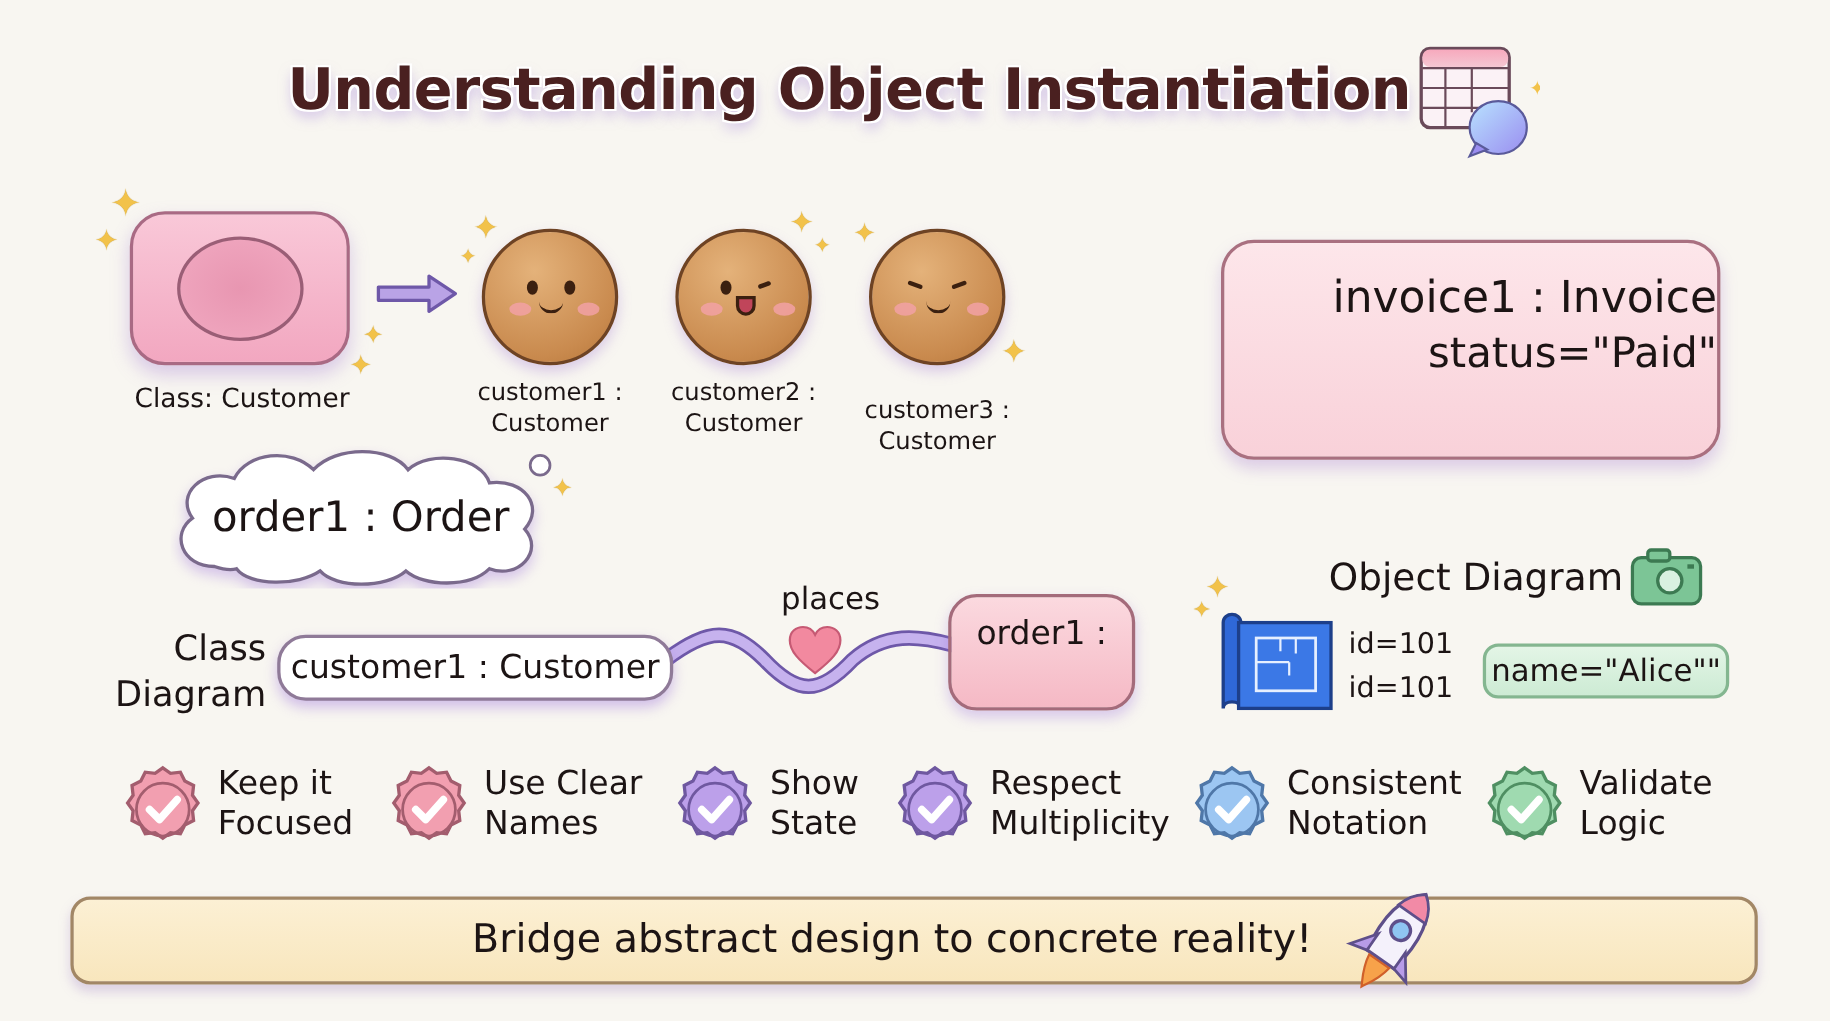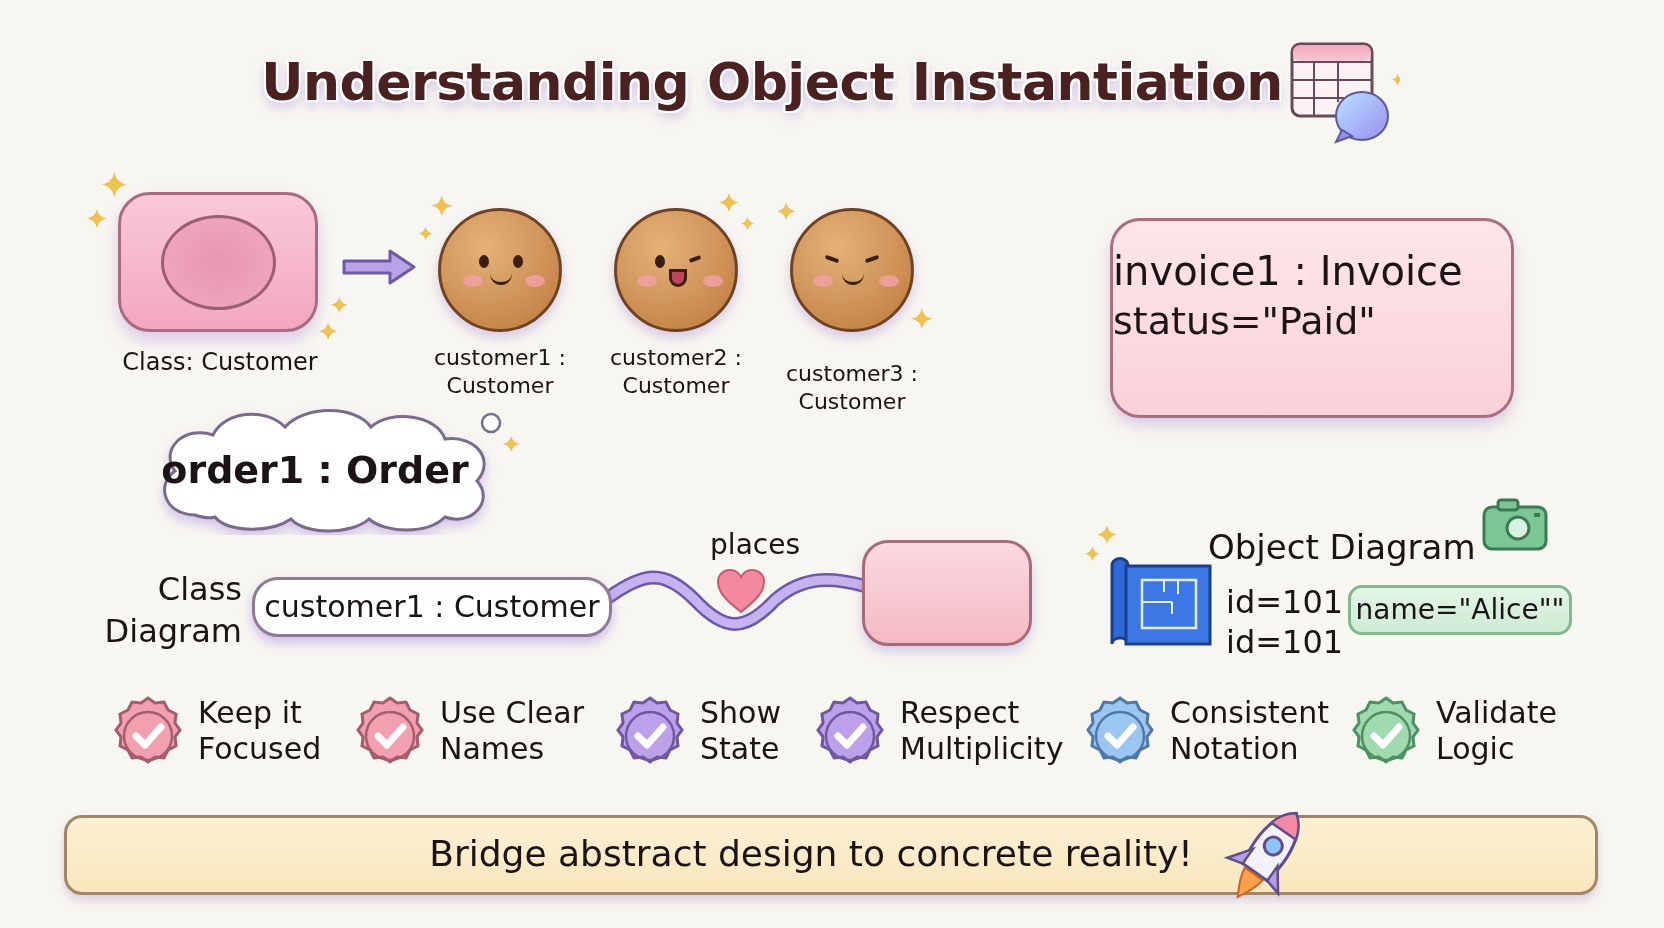--- a/index.html
+++ b/index.html
@@ -51,32 +51,32 @@
     box-shadow: 0 6px 12px rgba(160,120,210,0.35);
   }
   .cookie .eye { position: absolute; width: 10px; height: 13px; background: #3b2010; border-radius: 50%; }
   .cookie .cheek { position: absolute; width: 20px; height: 12px; background: #f2a1a5; border-radius: 50%; opacity: .85; }
   .cookie .mouth { position: absolute; left: 49px; top: 62px; width: 22px; height: 12px;
     border-bottom: 3px solid #3b2010; border-radius: 0 0 14px 14px; }
   .cookie-label { width: 180px; text-align: center; font-size: 22px; line-height: 28px; }
 
   
   .invoice {
-    left: 1110px; top: 218px; width: 404px; height: 200px;
+    left: 1110px; top: 218px; width: 454px; height: 200px;
     background: linear-gradient(#fde6ea, #f9d1d9);
     border: 3px solid #a97080; border-radius: 30px;
     box-shadow: 0 8px 14px rgba(170,130,210,0.35);
-    text-align: left; padding-top: 24px;
+    text-align: right; padding-top: 24px;
   }
   .invoice .l1 { font-size: 40px; line-height: 52px; }
   .invoice .l2 { font-size: 38px; line-height: 48px; }
 
   
   .cloud { left: 155px; top: 405px; width: 350px; height: 130px; }
-  .cloud-text { left: 140px; top: 448px; width: 350px; text-align: center; font-size: 38px; font-weight: bold; }
+  .cloud-text { left: 153px; top: 448px; width: 350px; text-align: center; font-size: 38px; }
 
   
   .cd-label { left: 92px; top: 568px; width: 150px; text-align: right; font-size: 32px; line-height: 42px; }
   .pill {
     left: 252px; top: 577px; width: 360px; height: 60px;
     background: #fff; border: 3px solid #8f7a98; border-radius: 26px;
     box-shadow: 0 6px 12px rgba(160,120,220,0.45);
     text-align: center; line-height: 54px; font-size: 30px;
   }
   .wave { left: 605px; top: 560px; width: 260px; height: 80px; }
@@ -84,24 +84,24 @@
   .heart { left: 716px; top: 568px; width: 50px; height: 46px; }
   .order-box {
     left: 862px; top: 540px; width: 170px; height: 106px;
     background: linear-gradient(#fbd9df, #f5b9c5);
     border: 3px solid #a46b7b; border-radius: 26px;
     box-shadow: 0 6px 12px rgba(160,120,220,0.35);
     text-align: center; font-size: 30px; line-height: 38px; padding-top: 14px;
   }
 
   
-  .od-title { left: 1208px; top: 527px; font-size: 34px; }
+  .od-title { left: 1208px; top: 505px; font-size: 34px; }
   .camera { left: 1482px; top: 497px; width: 66px; height: 54px; }
   .blueprint { left: 1108px; top: 552px; width: 106px; height: 96px; }
-  .ids { left: 1226px; top: 582px; font-size: 32px; line-height: 40px; }
+  .ids { left: 1226px; top: 566px; font-size: 26px; line-height: 40px; }
   .name-pill {
     left: 1348px; top: 585px; width: 224px; height: 50px;
     background: linear-gradient(#e3f5e6, #cdebd4);
     border: 3px solid #84b690; border-radius: 14px;
     text-align: center; line-height: 44px; font-size: 28px;
   }
 
   
   .badge-item { top: 690px; height: 90px; }
   .badge { position: absolute; left: 0; top: 0; width: 80px; height: 82px; }
@@ -218,20 +218,21 @@
 <svg class="abs wave" viewBox="0 0 260 80">
   <path d="M0 40 C40 10 60 10 90 40 C120 72 140 72 170 40 C200 14 230 18 260 26" fill="none" stroke="#6e58a8" stroke-width="14" stroke-linecap="round"></path>
   <path d="M0 40 C40 10 60 10 90 40 C120 72 140 72 170 40 C200 14 230 18 260 26" fill="none" stroke="#c6b2ee" stroke-width="9" stroke-linecap="round"></path>
 </svg>
 <div class="abs pill">customer1 : Customer</div>
 <div class="abs places">places</div>
 <svg class="abs heart" viewBox="0 0 50 46">
   <path d="M25 44 C10 32 2 24 2 14 C2 6 8 2 14 2 C19 2 23 5 25 9 C27 5 31 2 36 2 C42 2 48 6 48 14 C48 24 40 32 25 44 Z" fill="#f2899f" stroke="#c65a74" stroke-width="2"></path>
 </svg>
 <div class="abs order-box">
+  <div>order1 :</div>
 </div>
 
 <div class="abs od-title">Object Diagram</div>
 <svg class="abs camera" viewBox="0 0 66 54">
   <rect x="2" y="10" width="62" height="42" rx="8" fill="#7cc596" stroke="#3c7a52" stroke-width="3"></rect>
   <rect x="16" y="3" width="20" height="10" rx="3" fill="#7cc596" stroke="#3c7a52" stroke-width="3"></rect>
   <circle cx="36" cy="31" r="11" fill="#d9f1e1" stroke="#3c7a52" stroke-width="3"></circle>
   <rect x="52" y="16" width="6" height="4" fill="#3c7a52"></rect>
 </svg>
 <span class="abs sparkle" style="left:1096px;top:522px;font-size:26px">✦</span>

